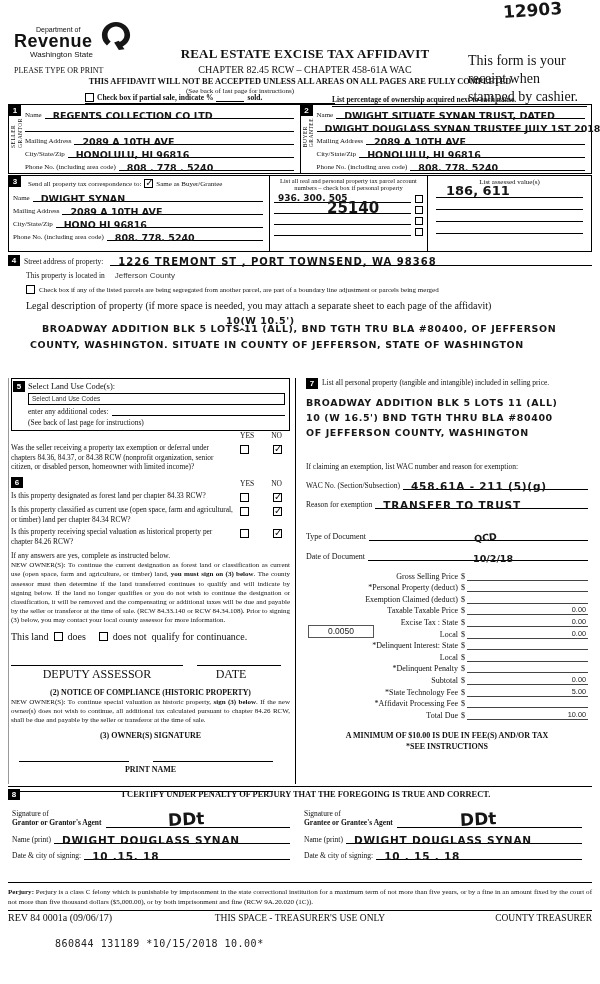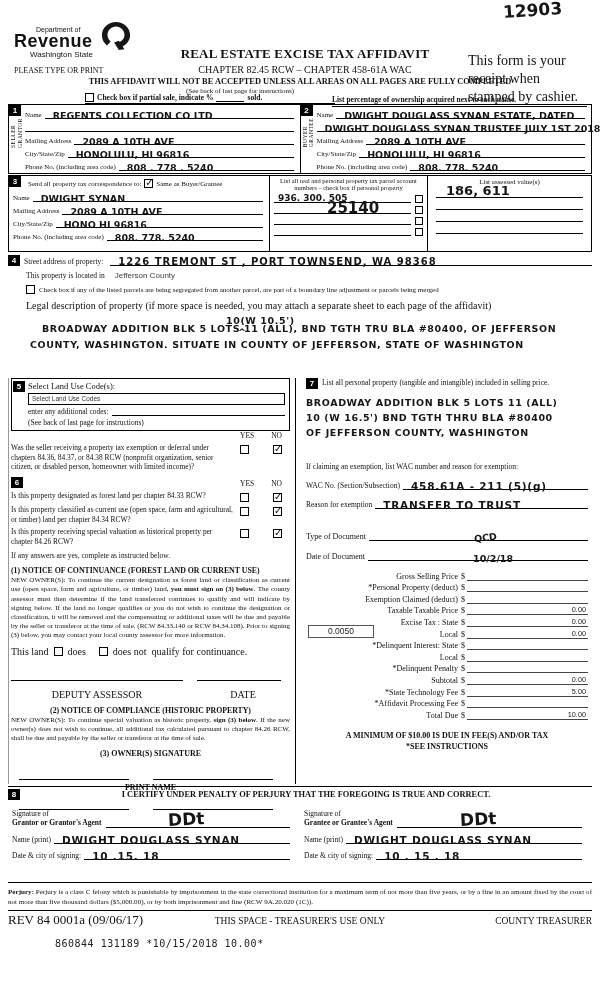--- a/index.html
+++ b/index.html
@@ -104,21 +104,21 @@
   .qtext { flex:1; font-size:7.4px; line-height:1.3; }
   .s6head { display:flex; align-items:flex-end; margin-top:5px; }
   .ifyes { font-size:7.5px; margin-top:5px; }
   .n-title { font-size:7.8px; font-weight:bold; margin-top:6px; }
   .n-title.ctr { text-align:center; }
   .n-body { font-size:7px; line-height:1.3; text-align:justify; margin-top:1px; }
   .landrow { display:flex; align-items:center; gap:5px; font-size:10px; margin-top:6px; }
   .slines { display:flex; gap:14px; margin-top:16px; }
   .sline { border-bottom:1px solid #000; height:8px; }
   .sl-a { width:172px; } .sl-b { width:84px; }
-  .under-labels { display:flex; gap:18px; font-size:10px; margin-top:8px; }
+  .under-labels { display:flex; gap:6px; font-size:12px; margin-top:1px; }
   .ul-a { width:172px; text-align:center; } .ul-b { width:84px; text-align:center; }
   .ctrbold { text-align:center; font-weight:bold; font-size:8px; margin-top:6px; }
   .slines2 { display:flex; gap:24px; margin-top:14px; padding:0 8px; }
   .sl-c { width:110px; border-bottom:1px solid #000; height:8px; }
   .sl-d { width:120px; border-bottom:1px solid #000; height:8px; }
 
   .s7head { display:flex; gap:4px; }
   .s7-title { font-size:7.5px; line-height:1.3; width:262px; }
   .pp { margin-top:6px; }
   .pp .hw { display:block; font-size:9.5px; letter-spacing:0.6px; line-height:15px; }
@@ -153,21 +153,21 @@
   .siglbl { font-size:7.5px; line-height:1.3; white-space:nowrap; padding-right:4px; }
   .siglbl b { font-size:7.5px; }
   .sigrow .fline .hw { font-size:17px; left:34%; bottom:-1px; transform:rotate(-3deg); }
   .sigcol .frow { height:16px; }
   .sigcol .frow .fline .hw { font-size:10.5px; letter-spacing:0.8px; }
 
   .perjury { left:8px; top:888px; width:584px; font-size:7.1px; line-height:1.35;
              border-bottom:1.5px solid #000; padding-bottom:3px; text-align:justify; }
   .footer { left:8px; top:912px; width:584px; display:flex; justify-content:space-between;
             align-items:baseline; }
-  .f-rev { font-size:13px; width:150px; }
+  .f-rev { font-size:10px; width:150px; }
   .f-space { font-size:9.5px; }
   .f-treas { font-size:9.5px; width:150px; text-align:right; }
   .stamp { left:55px; top:938px; font-family:"DejaVu Sans Mono", monospace; font-size:10px;
            letter-spacing:0.5px; color:#222; }
 </style>
 </head>
 <body>
 
 <div class="page">
 
@@ -239,21 +239,21 @@
     </div>
     <div class="party">
       <span class="badge">2</span>
       <span class="vwrap">
         <span class="vlabel">BUYER</span>
         <span class="vlabel">GRANTEE</span>
       </span>
       <div class="frow">
           <span class="flabel">Name</span>
         <span class="fline">
-            <span class="hw">DWIGHT DOUGLASS SYNAN ESTATE, DATED</span>
+            <span class="hw">DWIGHT SITUATE SYNAN TRUST, DATED</span>
           </span>
         </div>
       <div class="frow">
           <span class="fline">
             <span class="hw">DWIGHT DOUGLASS SYNAN TRUSTEE   JULY 1ST 2018</span>
           </span>
         </div>
       <div class="frow">
           <span class="flabel">Mailing Address</span>
         <span class="fline">
@@ -417,21 +417,20 @@
       <div class="qrow">
         <span class="qtext">Is this property receiving special valuation as historical property per chapter 84.26 RCW?</span>
         <span class="ynwrap">
             <span class="cb"></span>
             <span class="cb checked"></span>
           </span>
       </div>
 
       <div class="ifyes">If any answers are yes, complete as instructed below.</div>
 
-      <div class="n-title">(1) NOTICE OF CONTINUANCE (FOREST LAND OR CURRENT USE)</div>
       <div class="n-body"><span>NEW OWNER(S): To continue the current designation as forest land or classification as current use (open space, farm and agriculture, or timber) land, </span><b>you must sign on (3) below</b><span>. The county assessor must then determine if the land transferred continues to qualify and will indicate by signing below. If the land no longer qualifies or you do not wish to continue the designation or classification, it will be removed and the compensating or additional taxes will be due and payable by the seller or transferor at the time of sale. (RCW 84.33.140 or RCW 84.34.108). Prior to signing (3) below, you may contact your local county assessor for more information.</span></div>
 
       <div class="landrow">
         <span>This land</span>
         <span class="cb"></span>
         <span>does</span>
         <span class="cb" style="margin-left:8px;"></span>
         <span>does not</span>
         <span>qualify for continuance.</span>
       </div>

